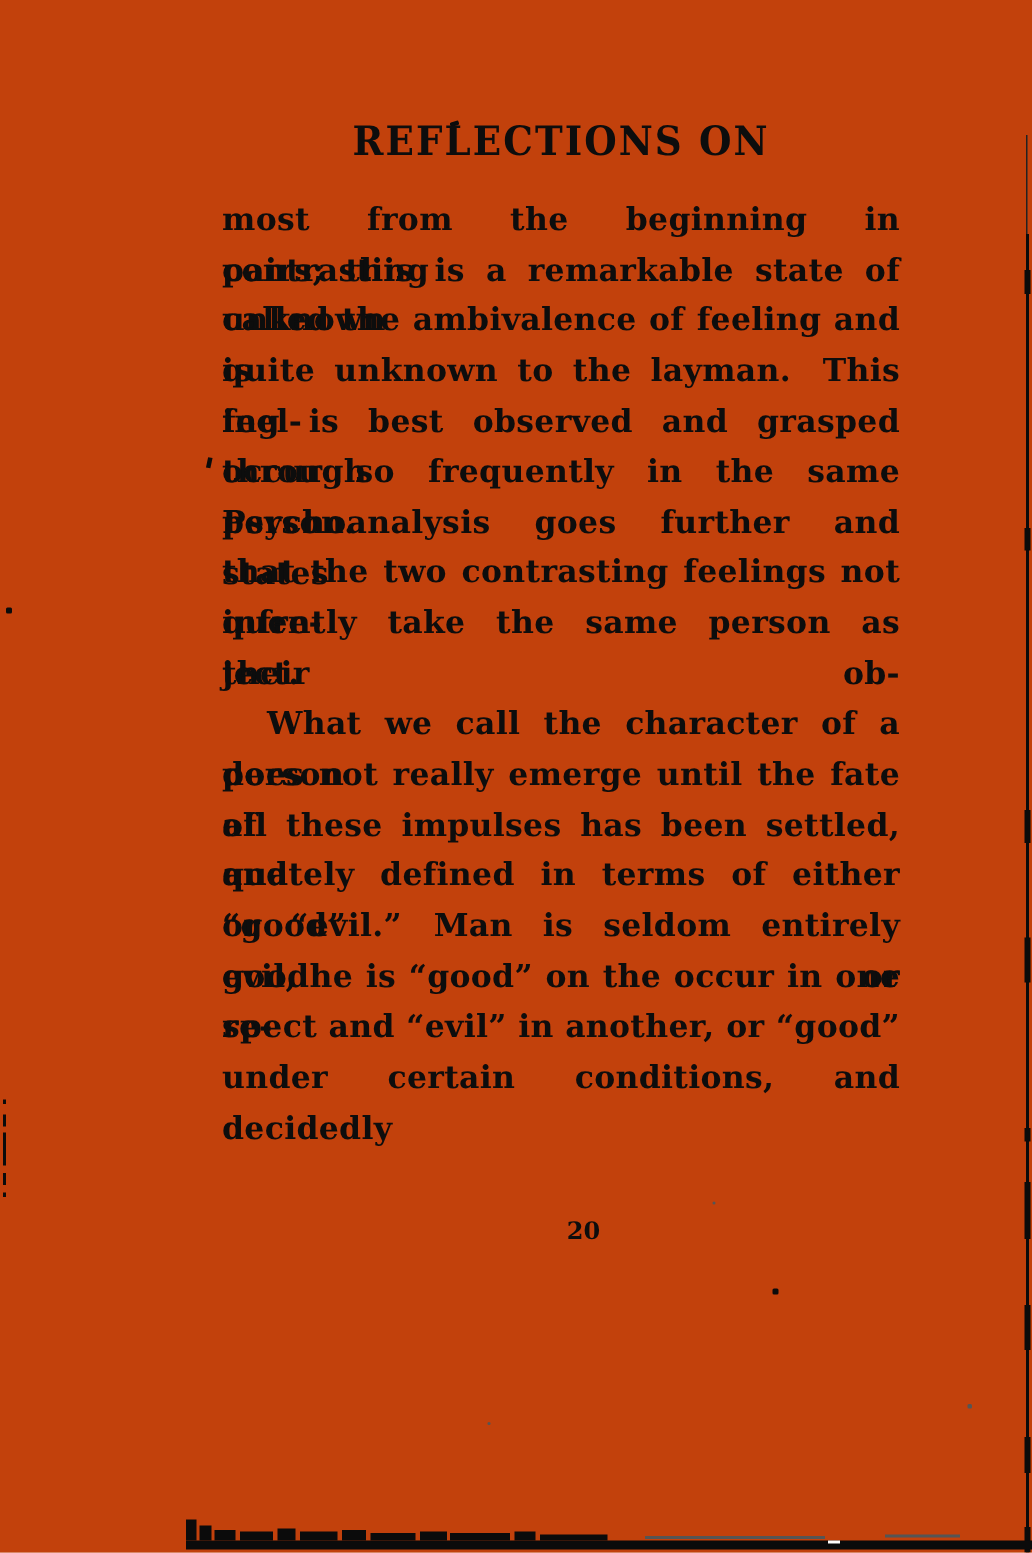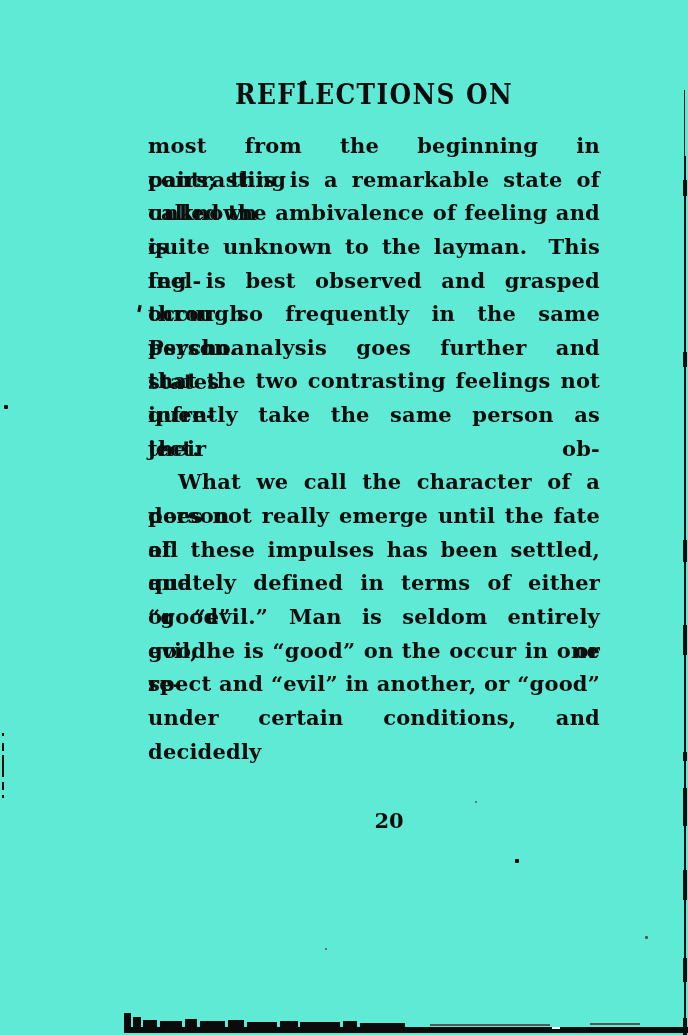--- a/index.html
+++ b/index.html
@@ -5,21 +5,21 @@
   html,body{margin:0;padding:0;}
   body{
     width:688px;height:1035px;
     background:#ffffff;
     font-family:"DejaVu Serif","Liberation Serif",serif;
     overflow:hidden;
   }
   .scan{
     position:relative;
     width:688px;height:1035px;
-    background:#5eead4;
+    background:#c2410c;
     color:#0d0d0d;
   }
   
   .running-head{
     position:absolute;
     left:148px;top:78px;width:452px;
     text-align:center;
     font-size:27px;font-weight:bold;
     letter-spacing:1.5px;
     line-height:34px;
@@ -46,21 +46,21 @@
     text-align:center;
     text-align-last:left;
   }
   .line.indent{ text-indent:30px; }
   
   .page-number{
     position:absolute;
     left:148px;top:804px;width:452px;
     text-align:center;
     text-indent:30px;
-    font-size:21px;font-weight:bold;
+    font-size:16px;font-weight:bold;
     line-height:33px;
   }
   
   .artifact{position:absolute;background:#0b0b0b;}
   .a-gray{background:#555;}
   .edge-line-thin{left:684px;top:90px;width:1px;height:66px;background:#222;}
   .edge-line{left:684px;top:156px;width:2px;height:879px;background:#0b0b0b;}
   .blob{left:683px;width:4px;background:#0b0b0b;}
   .speck{border-radius:1px;}
   .head-accent{

